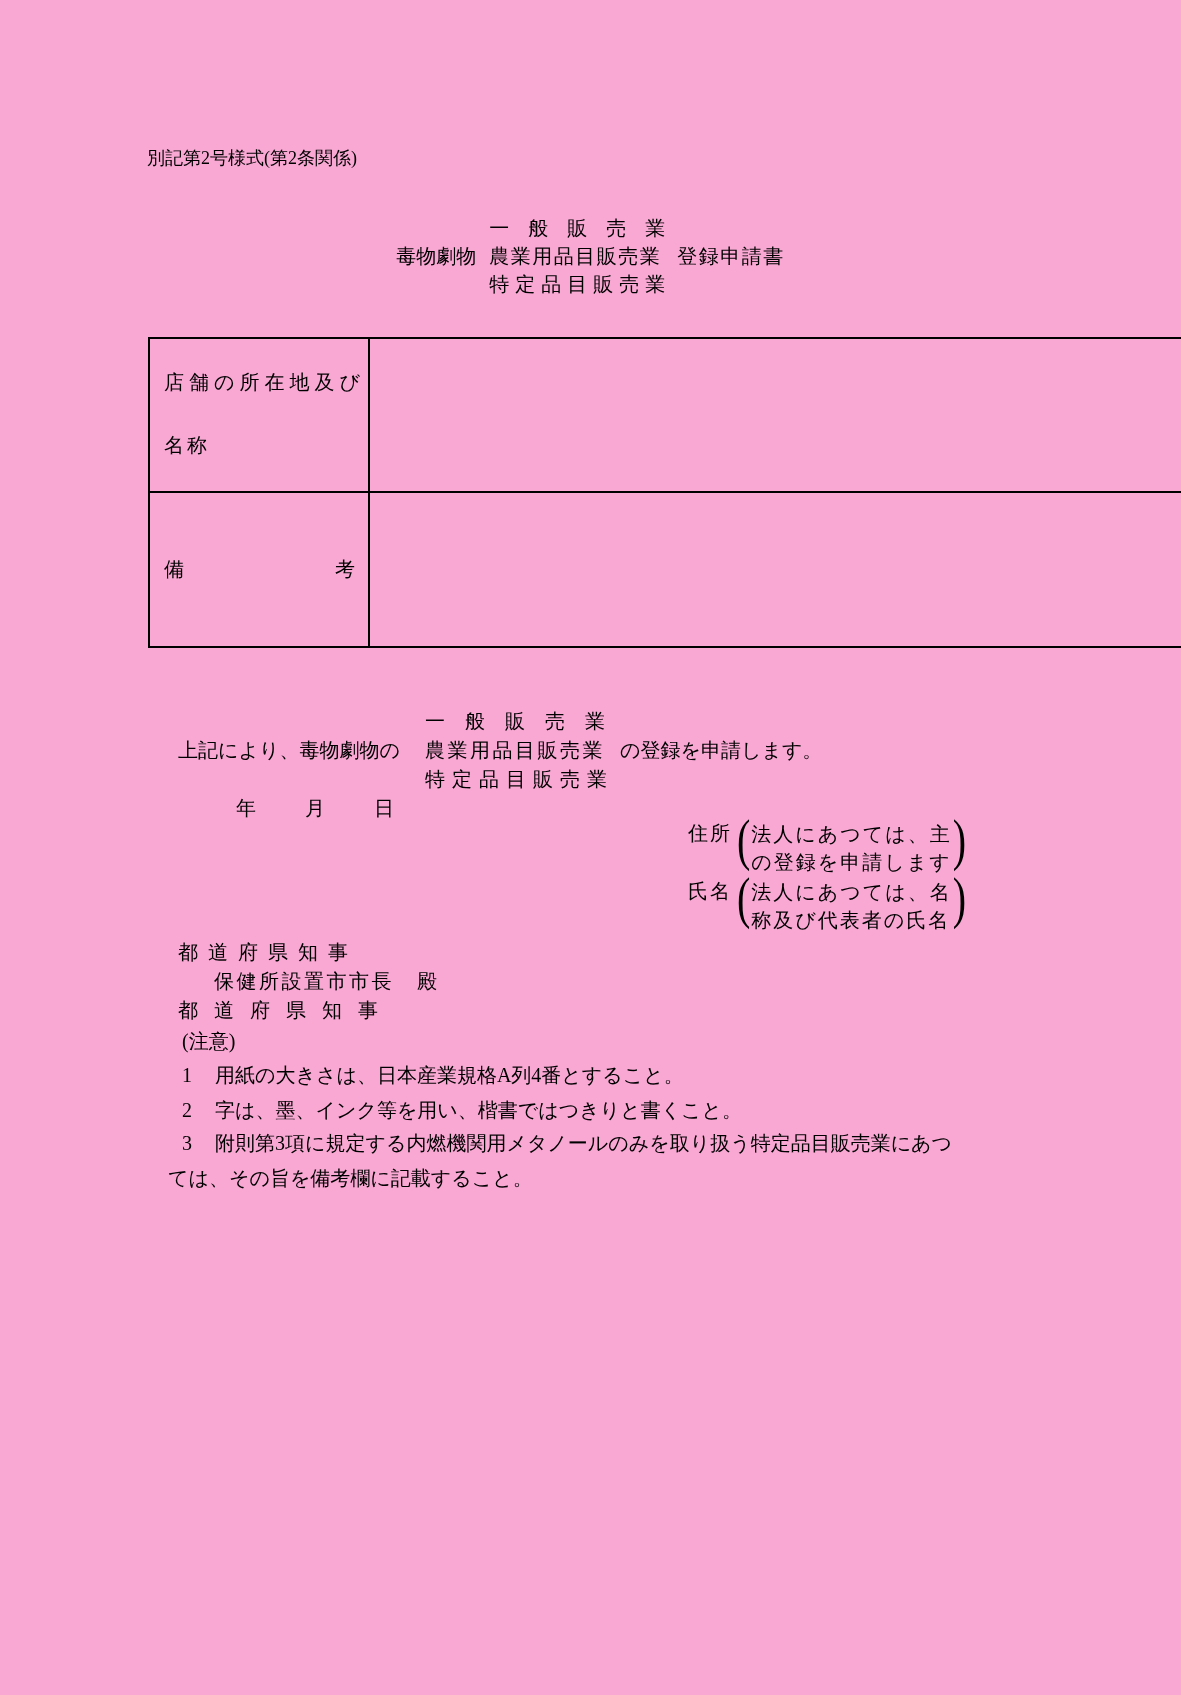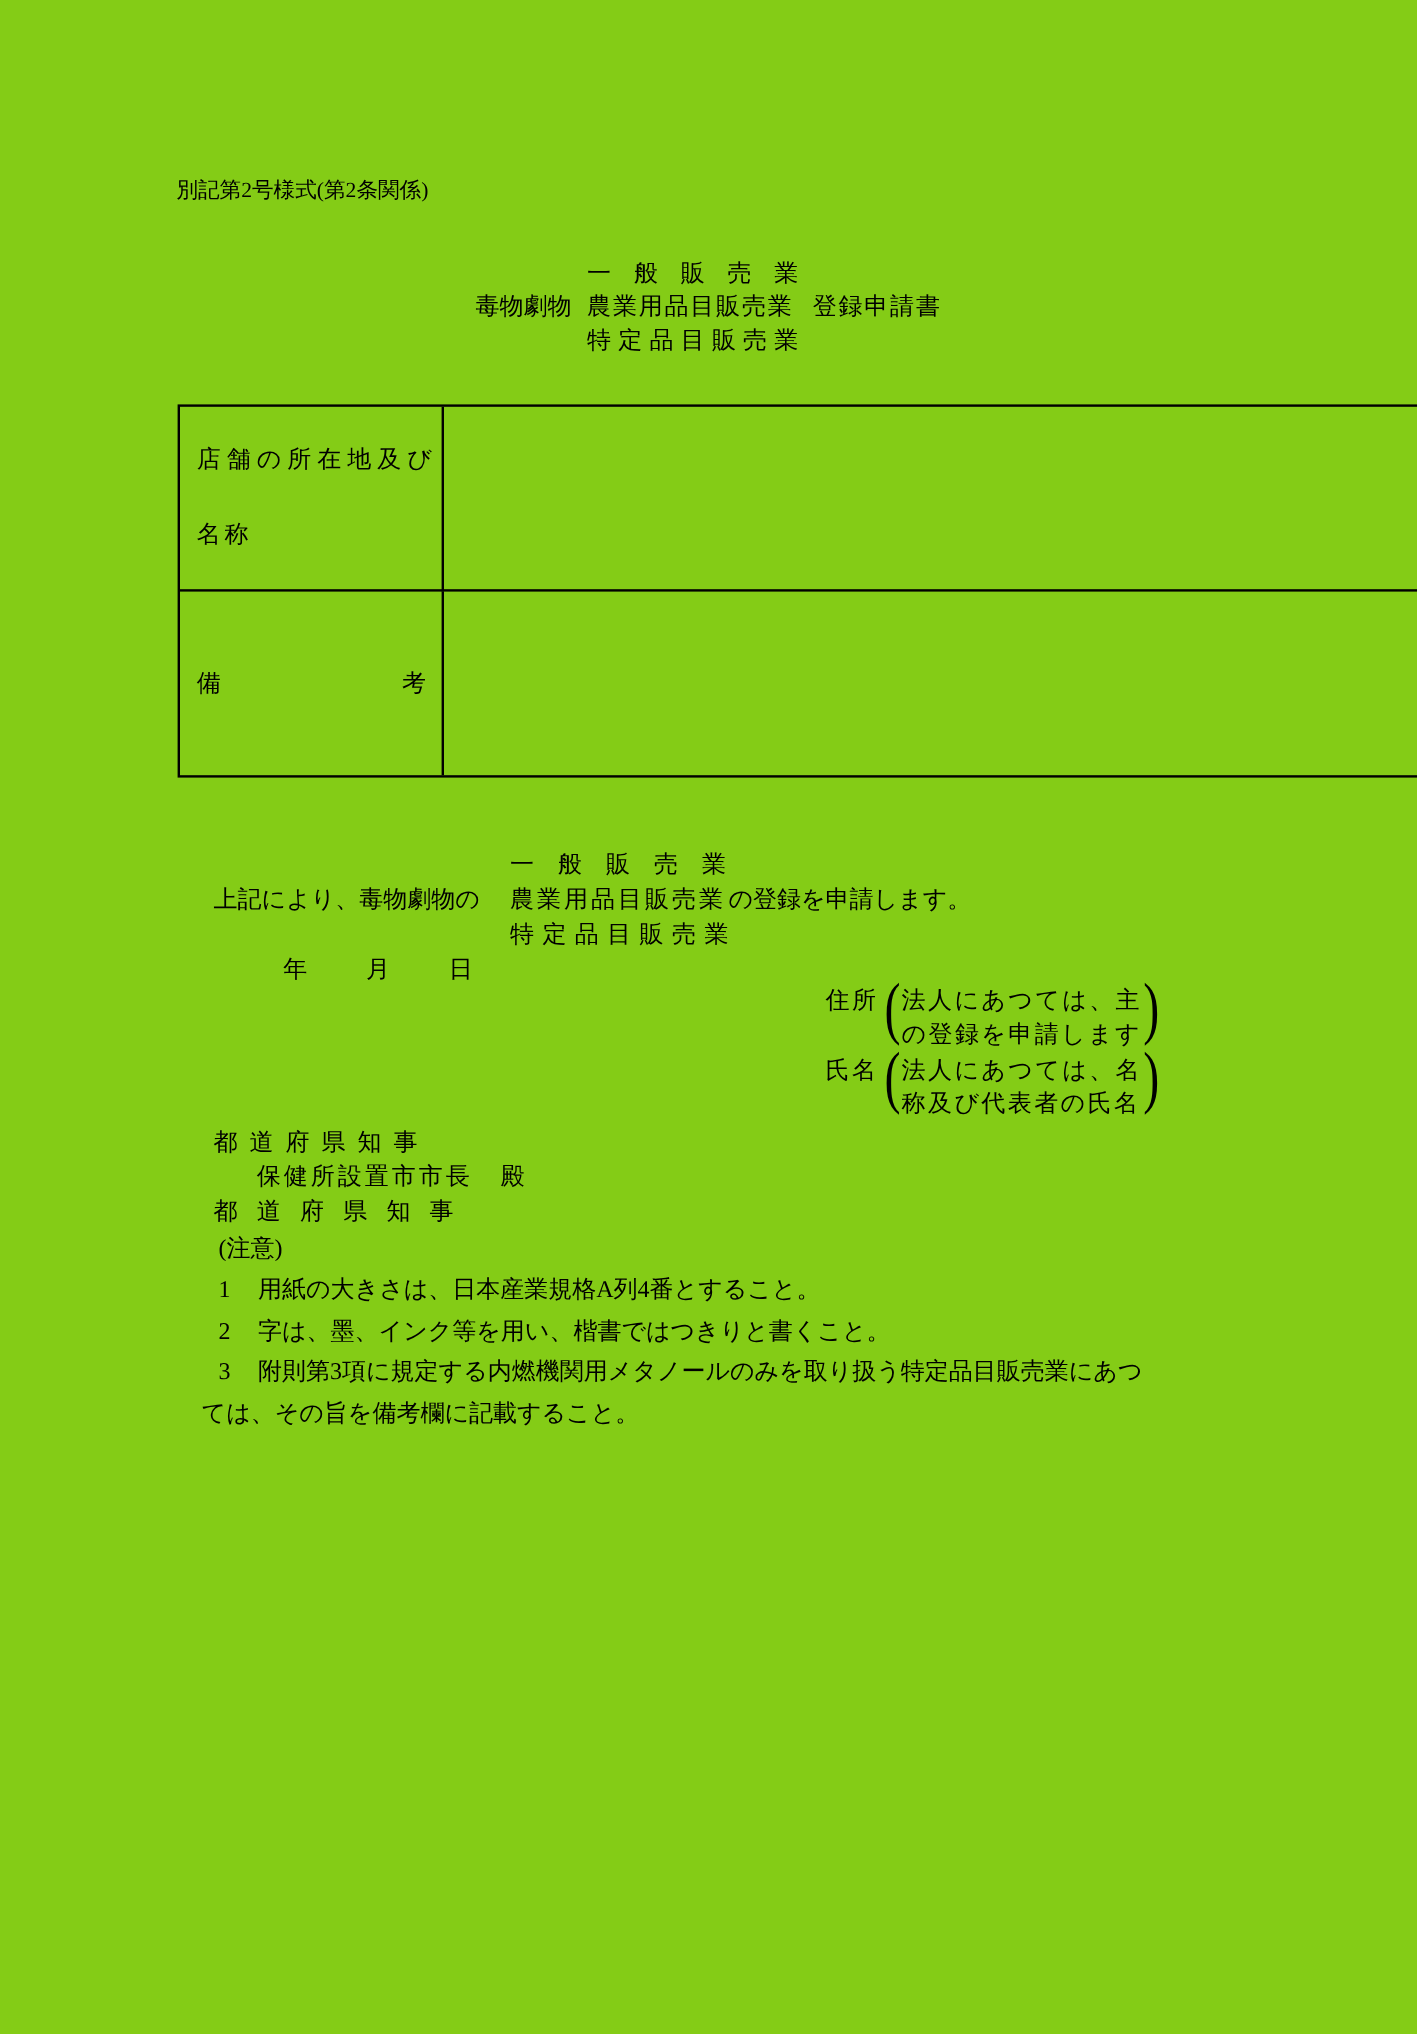--- a/index.html
+++ b/index.html
@@ -2,21 +2,21 @@
 <html><head>
 <meta charset="utf-8">
 <style>
   html,body { margin:0; padding:0; }
   body { background:#e8e8e8; }
   .page {
     position: relative;
     width: 1181px;
     height: 1695px;
     margin: 0 auto;
-    background: #84cc16;
+    background: #f9a8d4;
     font-family: "Liberation Serif", "DejaVu Serif", serif;
     color: #000;
     font-size: 20px;
     overflow: hidden;
   }
   .abs { position: absolute; white-space: nowrap; }
 
   
   .form-number { left: 147px; top: 146px; font-size: 18px; line-height: 24px; }
 
@@ -28,21 +28,21 @@
   .title-block .opt-col { width: 176px; }
   .title-block .opt-prefix { margin-right: 13px; }
   .title-block .opt-suffix { margin-left: 12px; letter-spacing: 1.5px; }
   .title-block .l1 { letter-spacing: 19px; }
   .title-block .l2 { letter-spacing: 1.5px; }
   .title-block .l3 { letter-spacing: 6px; }
 
   .app-block { top: 707px; left: 178px; line-height: 29px; }
   .app-block .opt-prefix { width: 247px; }
   .app-block .opt-col { width: 182px; }
-  .app-block .opt-suffix { }
+  .app-block .opt-suffix { margin-left: 13px; }
   .app-block .l1 { letter-spacing: 20px; }
   .app-block .l2 { letter-spacing: 2.5px; }
   .app-block .l3 { letter-spacing: 7px; }
 
   
   .form-table {
     left: 148px; top: 337px;
     width: 1065px; height: 311px;
     border: 2px solid #000;
     box-sizing: border-box;

